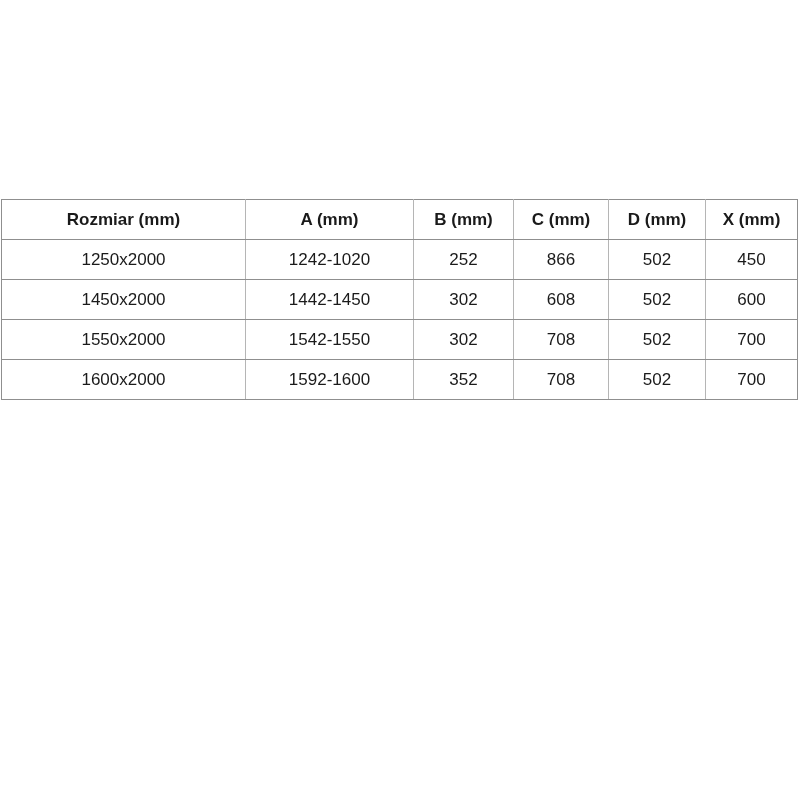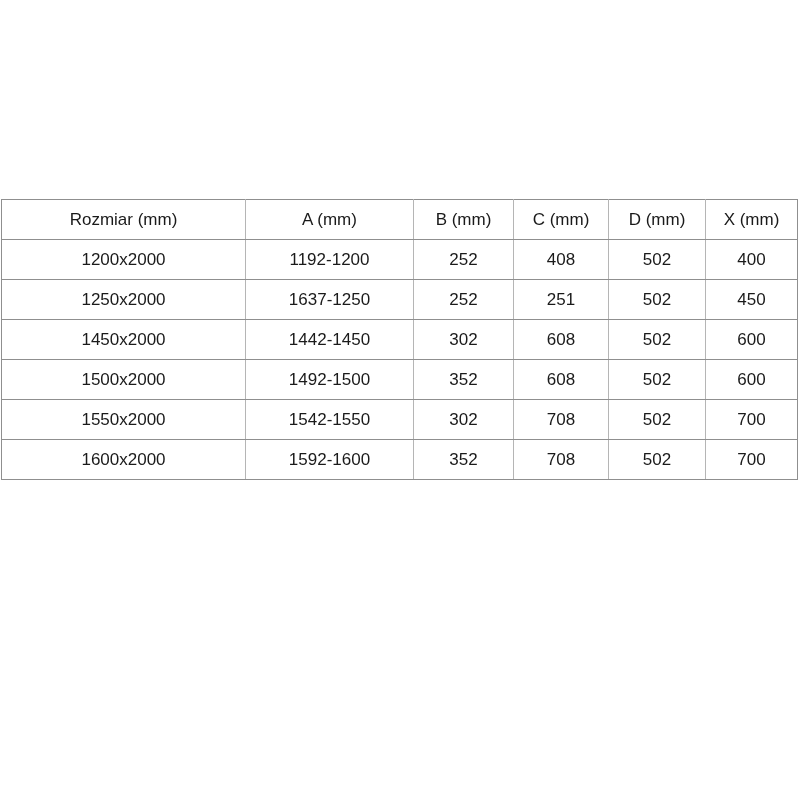--- a/index.html
+++ b/index.html
@@ -36,21 +36,21 @@
     vertical-align: middle;
     height: 39px;
     padding: 0 4px;
     color: var(--text-color, #1a1a1a);
     font-size: 17px;
     line-height: 1;
     white-space: nowrap;
     overflow: hidden;
   }
   table.size-table th {
-    font-weight: normal;
+    font-weight: bold;
   }
   
   table.size-table tr th:first-child,
   table.size-table tr td:first-child { border-left-color: var(--h-border, #8f8f8f); }
   table.size-table tr th:last-child,
   table.size-table tr td:last-child { border-right-color: var(--h-border, #8f8f8f); }
 
   col.c-rozmiar { width: 244px; }
   col.c-a { width: 168px; }
   col.c-b { width: 100px; }
@@ -76,47 +76,31 @@
           <th>Rozmiar (mm)</th>
           <th>A (mm)</th>
           <th>B (mm)</th>
           <th>C (mm)</th>
           <th>D (mm)</th>
           <th>X (mm)</th>
         </tr>
     </thead>
     <tbody>
         <tr>
-          <td>1200x2000</td>
-          <td>1192-1200</td>
+          <td>1250x2000</td>
+          <td>1242-1020</td>
           <td>252</td>
-          <td>408</td>
-          <td>502</td>
-          <td>400</td>
-        </tr>
-        <tr>
-          <td>1250x2000</td>
-          <td>1637-1250</td>
-          <td>252</td>
-          <td>251</td>
+          <td>866</td>
           <td>502</td>
           <td>450</td>
         </tr>
         <tr>
           <td>1450x2000</td>
           <td>1442-1450</td>
           <td>302</td>
-          <td>608</td>
-          <td>502</td>
-          <td>600</td>
-        </tr>
-        <tr>
-          <td>1500x2000</td>
-          <td>1492-1500</td>
-          <td>352</td>
           <td>608</td>
           <td>502</td>
           <td>600</td>
         </tr>
         <tr>
           <td>1550x2000</td>
           <td>1542-1550</td>
           <td>302</td>
           <td>708</td>
           <td>502</td>

